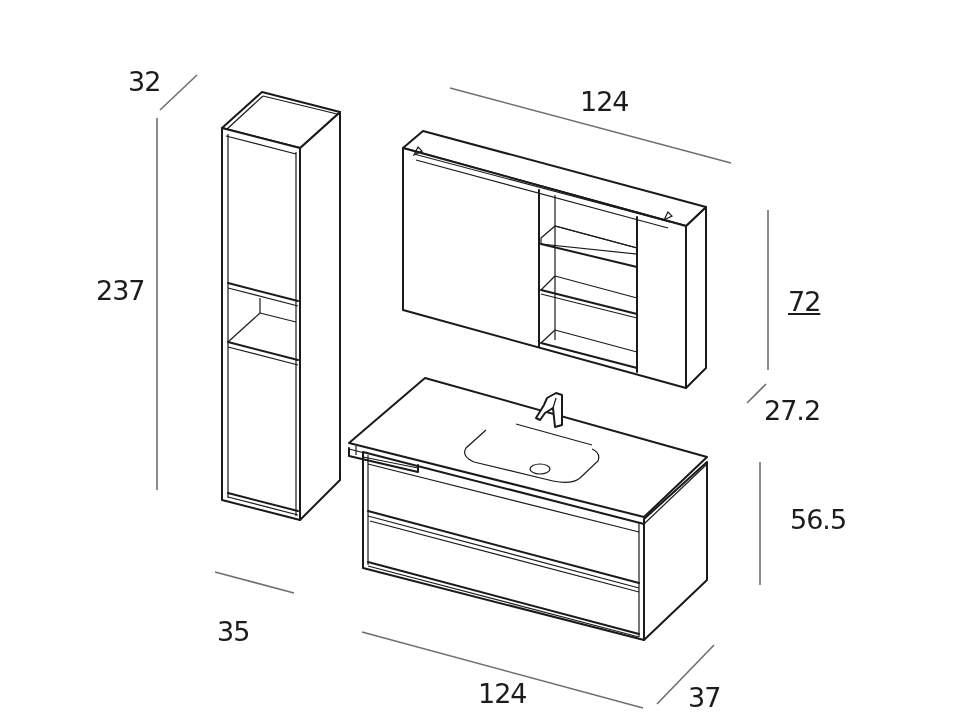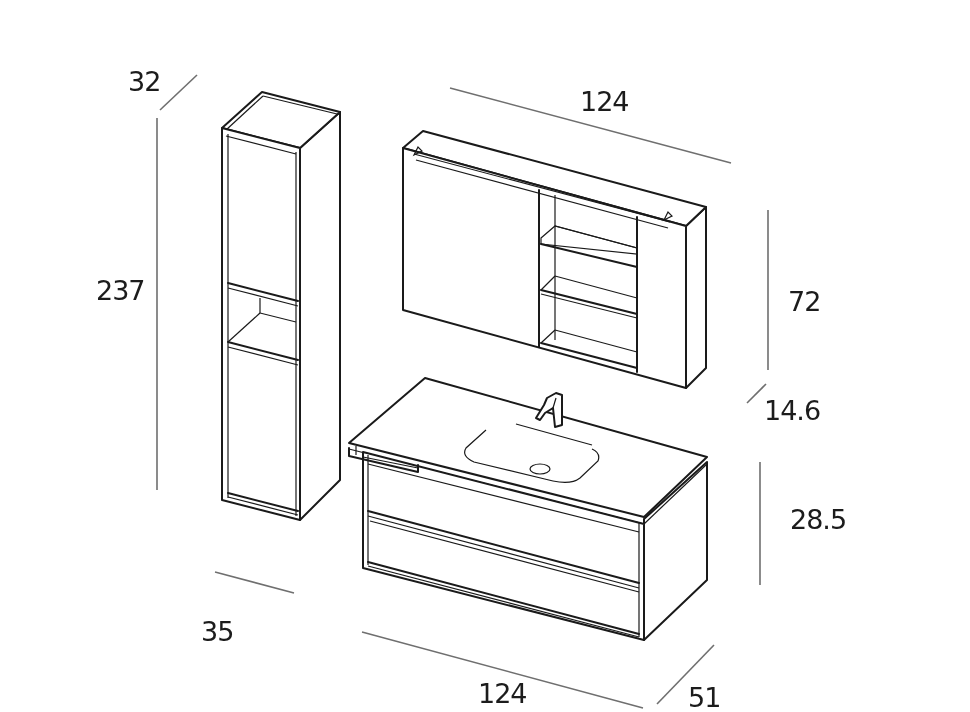--- a/index.html
+++ b/index.html
@@ -116,19 +116,19 @@
     <line class="thin" x1="516" y1="424" x2="592" y2="445"></line>
     <ellipse class="thin" cx="540" cy="469" rx="10" ry="5"></ellipse>
 
     <path class="ln fillw" d="M547,398 L556,393 L562,395 L562,425 L555,427 L553,408 L545,413 L540,420 L536,418 L544,405 Z"></path>
     <line class="thin" x1="553" y1="408" x2="556" y2="398"></line>
   </g>
 </svg>
 
 <div class="label" style="left:128px; top:68px;text-align:center;">32</div>
 <div class="label" style="left:96px; top:277px;">237</div>
-<div class="label" style="left:201px; top:618px;">35</div>
+<div class="label" style="left:217px; top:618px;">35</div>
 <div class="label" style="left:580px; top:88px;">124</div>
-<div class="label" style="left:788px; top:288px;">72</div>
-<div class="label" style="left:764px; top:397px;">14.6</div>
-<div class="label" style="left:790px; top:506px;">28.5</div>
+<div class="label" style="left:788px; top:288px;text-decoration:underline;">72</div>
+<div class="label" style="left:764px; top:397px;">27.2</div>
+<div class="label" style="left:790px; top:506px;">56.5</div>
 <div class="label" style="left:478px; top:680px;">124</div>
-<div class="label" style="left:688px; top:684px;">51</div>
+<div class="label" style="left:688px; top:684px;">37</div>
 
 </body></html>

